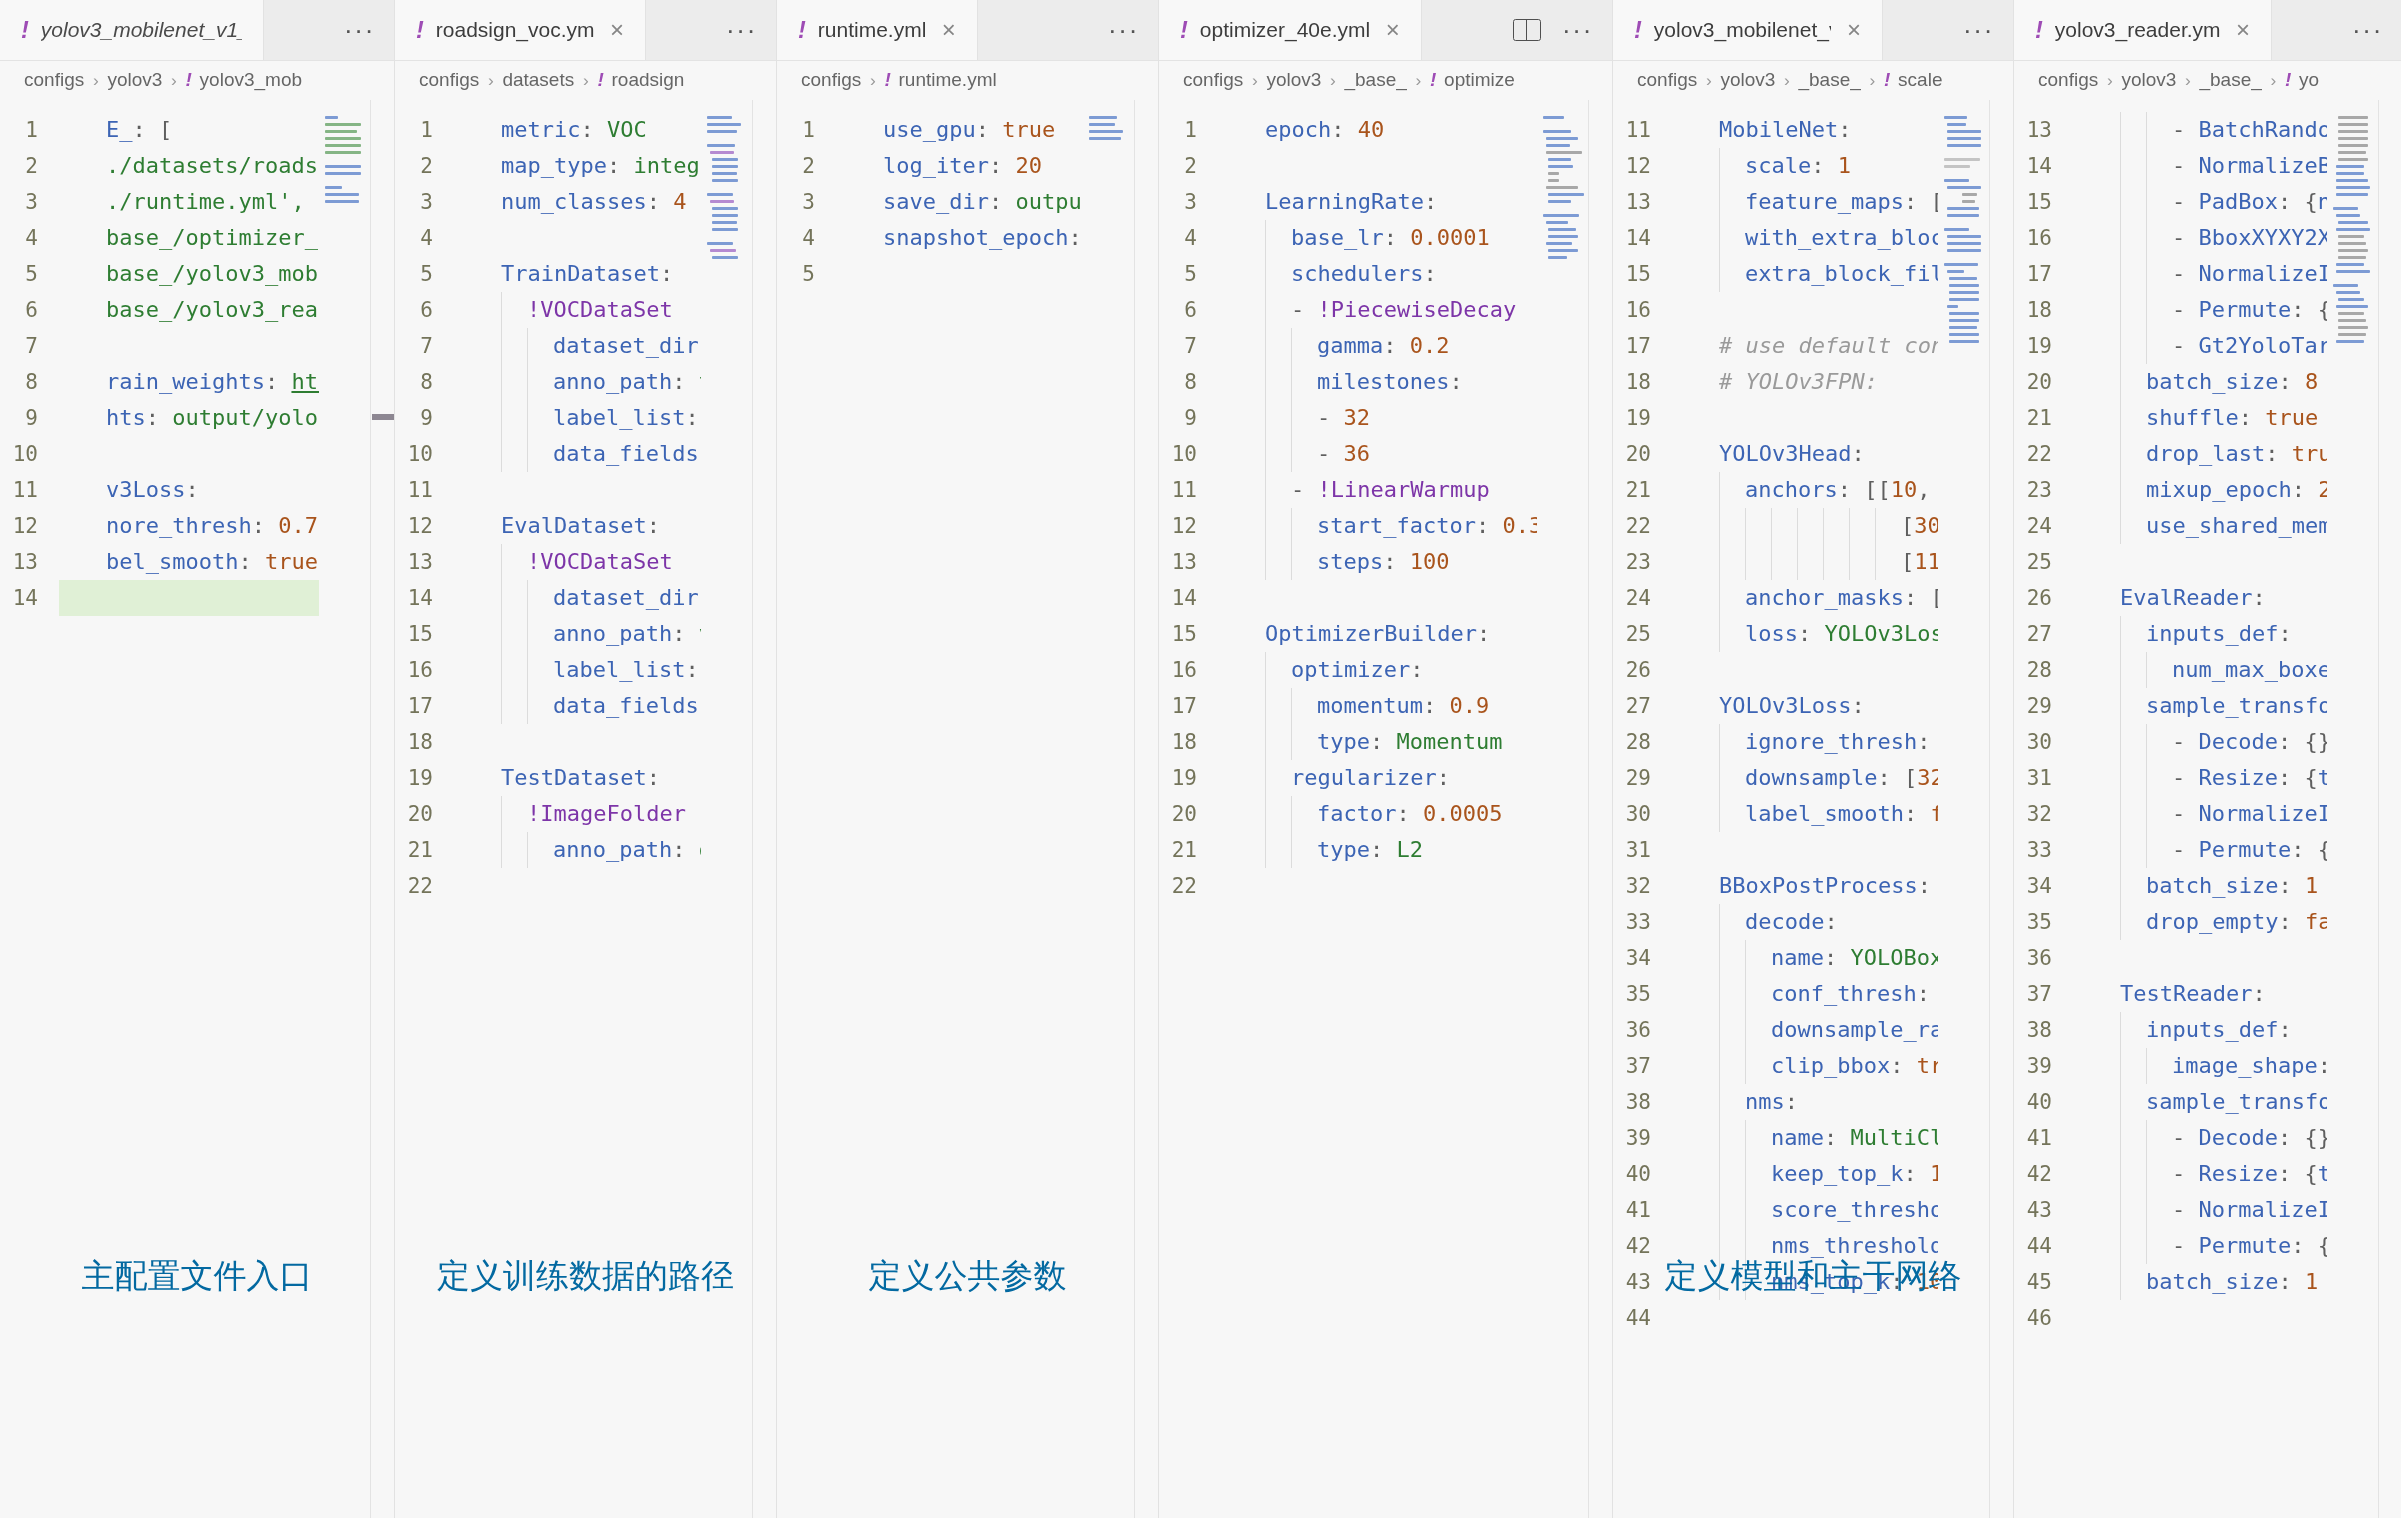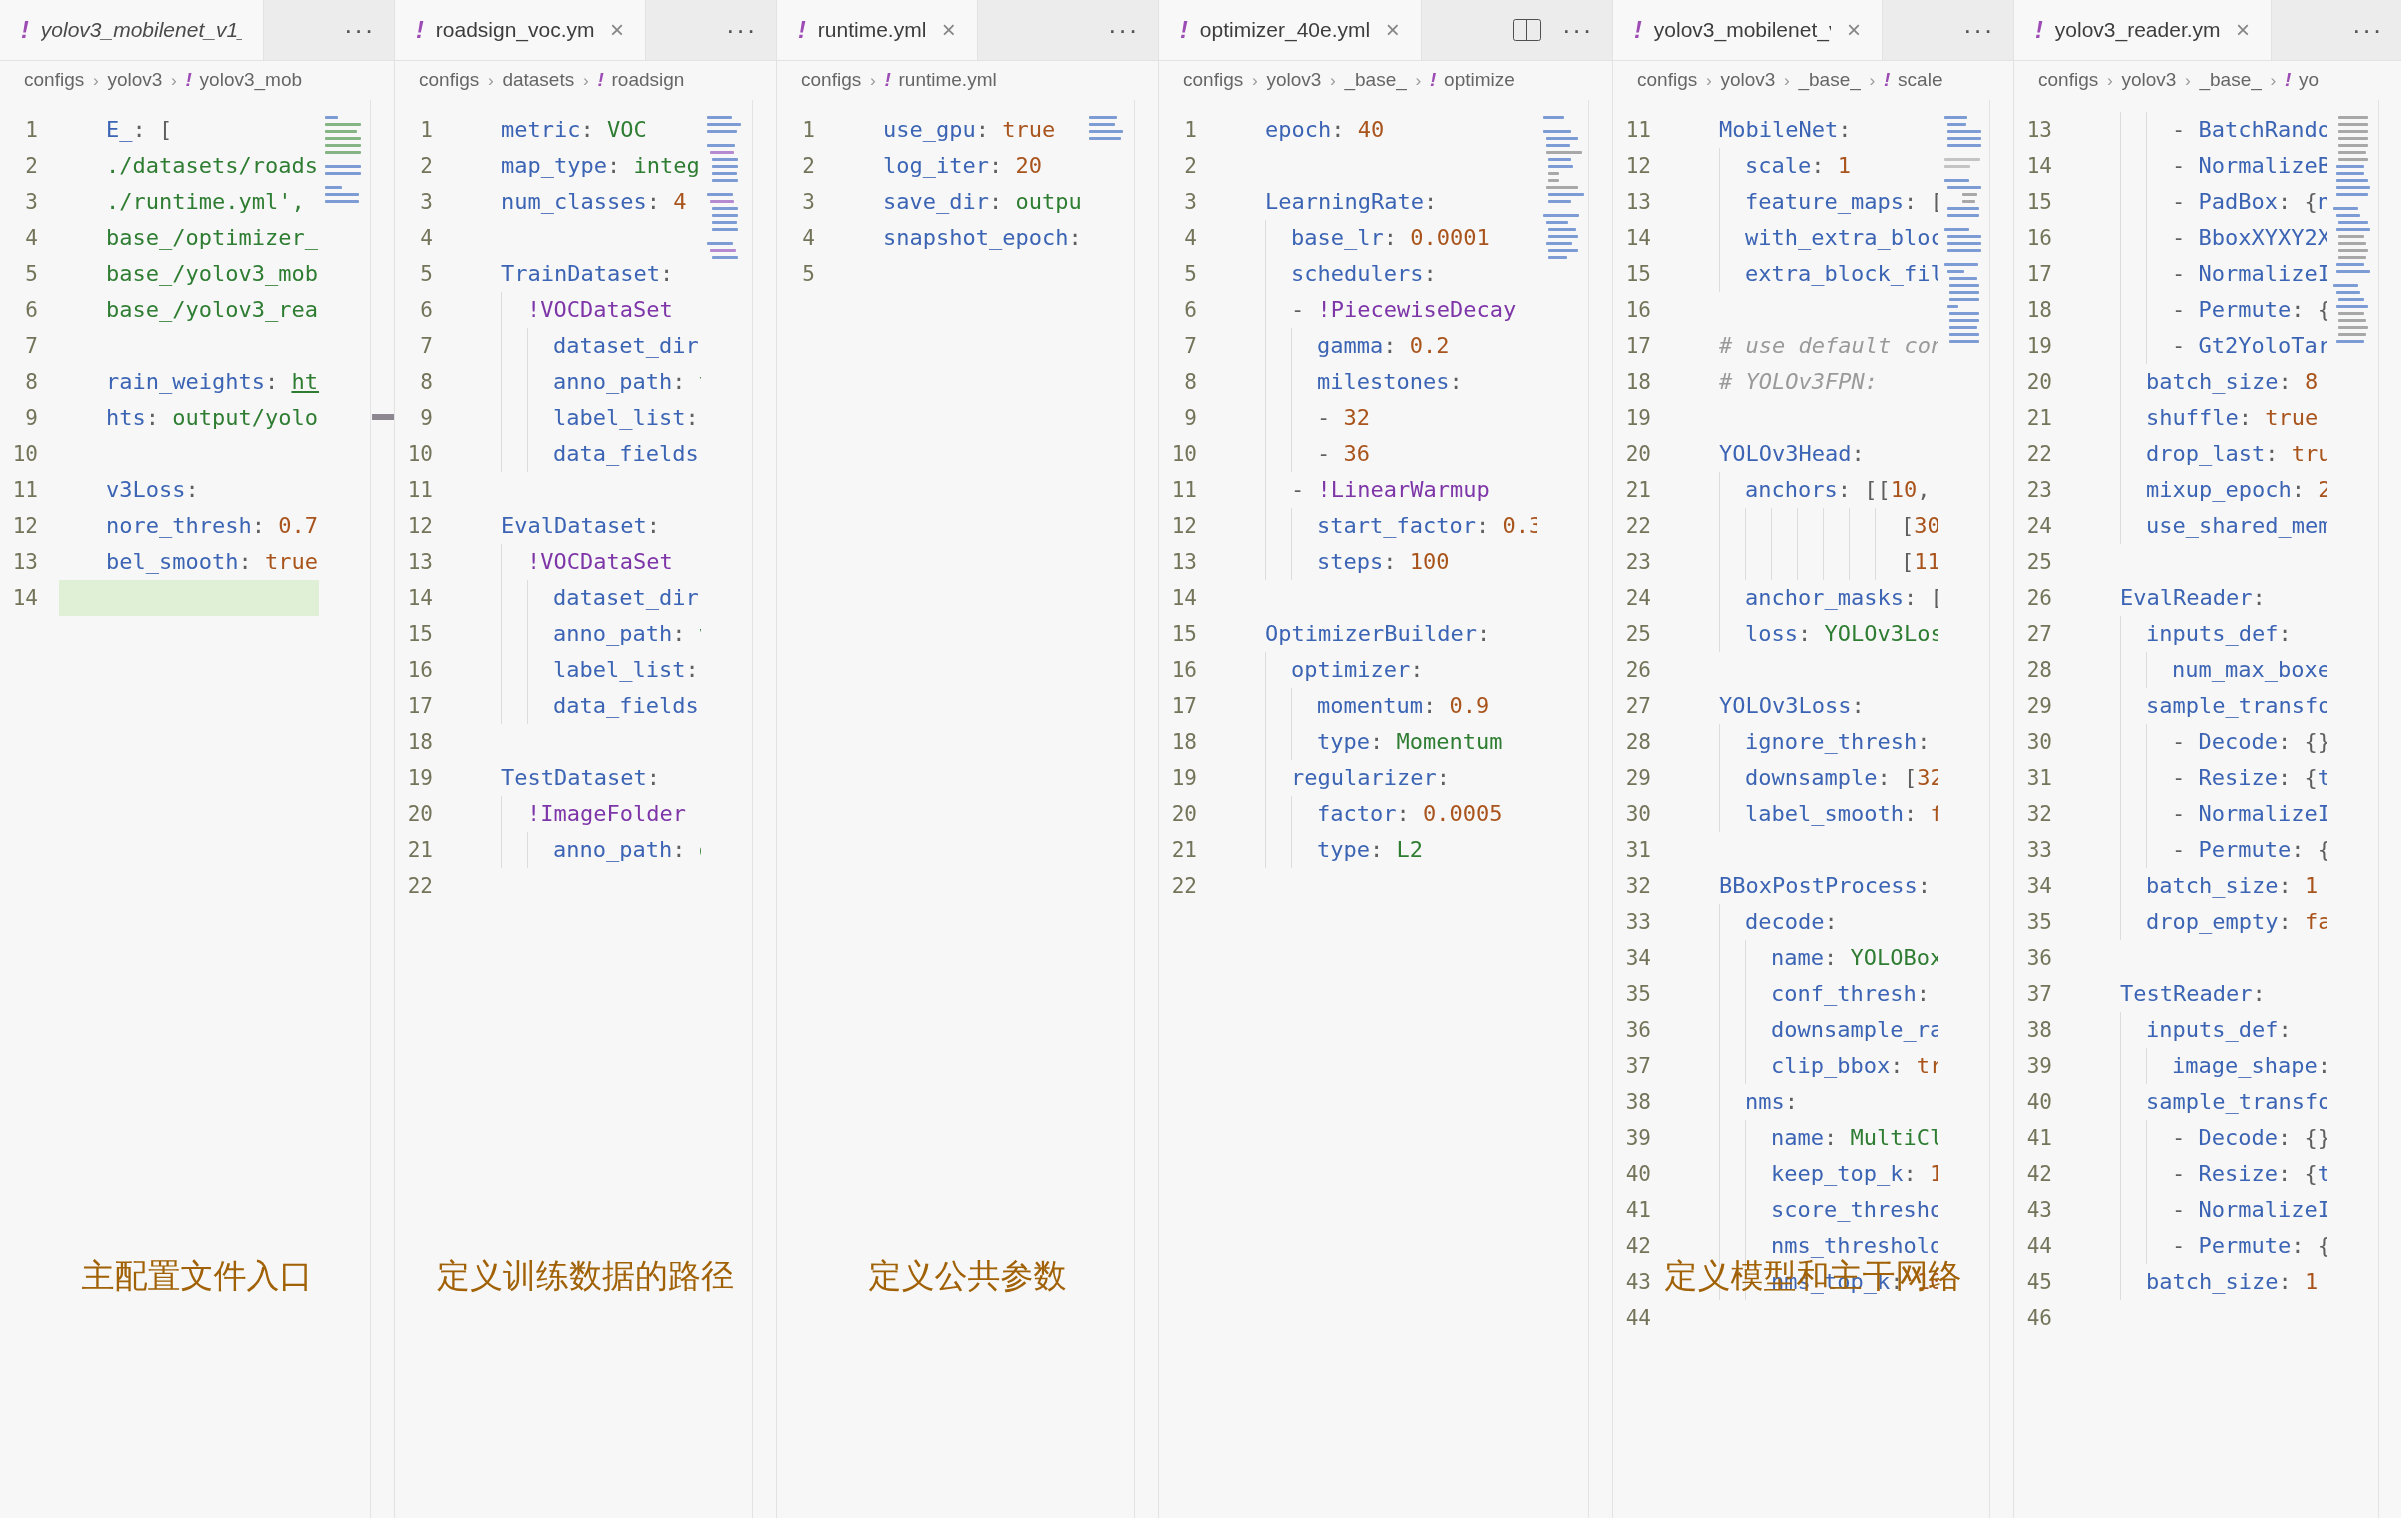--- a/index.html
+++ b/index.html
@@ -35,21 +35,21 @@
   .k{color:#3c64b4;} .s{color:#2e7d32;} .n{color:#a9541c;} .t{color:#7d35a8;}
   .p{color:#5f5f5f;} .c{color:#9a9a9a;font-style:italic;} .l{color:#2e7d32;text-decoration:underline;}
   
   .minimap{position:absolute;top:14px;right:26px;width:43px;}
   .mrow{height:7px;position:relative;}
   .mrow div{position:absolute;top:1.7px;height:3.5px;border-radius:0.9px;}
   .sbar{position:absolute;top:0;bottom:0;right:0;width:24px;border-left:0.9px solid #e3e3e3;}
   .sdash{position:absolute;top:314px;left:0.9px;right:0;height:6px;background:#8d8792;}
   
   .note{position:absolute;top:1254px;left:0;width:100%;text-align:center;
-        font-size:33px;color:#a16207;font-family:Liberation Sans, sans-serif;}
+        font-size:33px;color:#0369a1;font-family:Liberation Sans, sans-serif;}
 </style>
 </head>
 <body>
 
 <div id="wb">
     <section class="group" style="width: 395px;">
       <div class="tabbar">
         <div class="tab preview">
           <span class="yicon">!</span>
           <span class="tlabel">yolov3_mobilenet_v1_roa</span>

